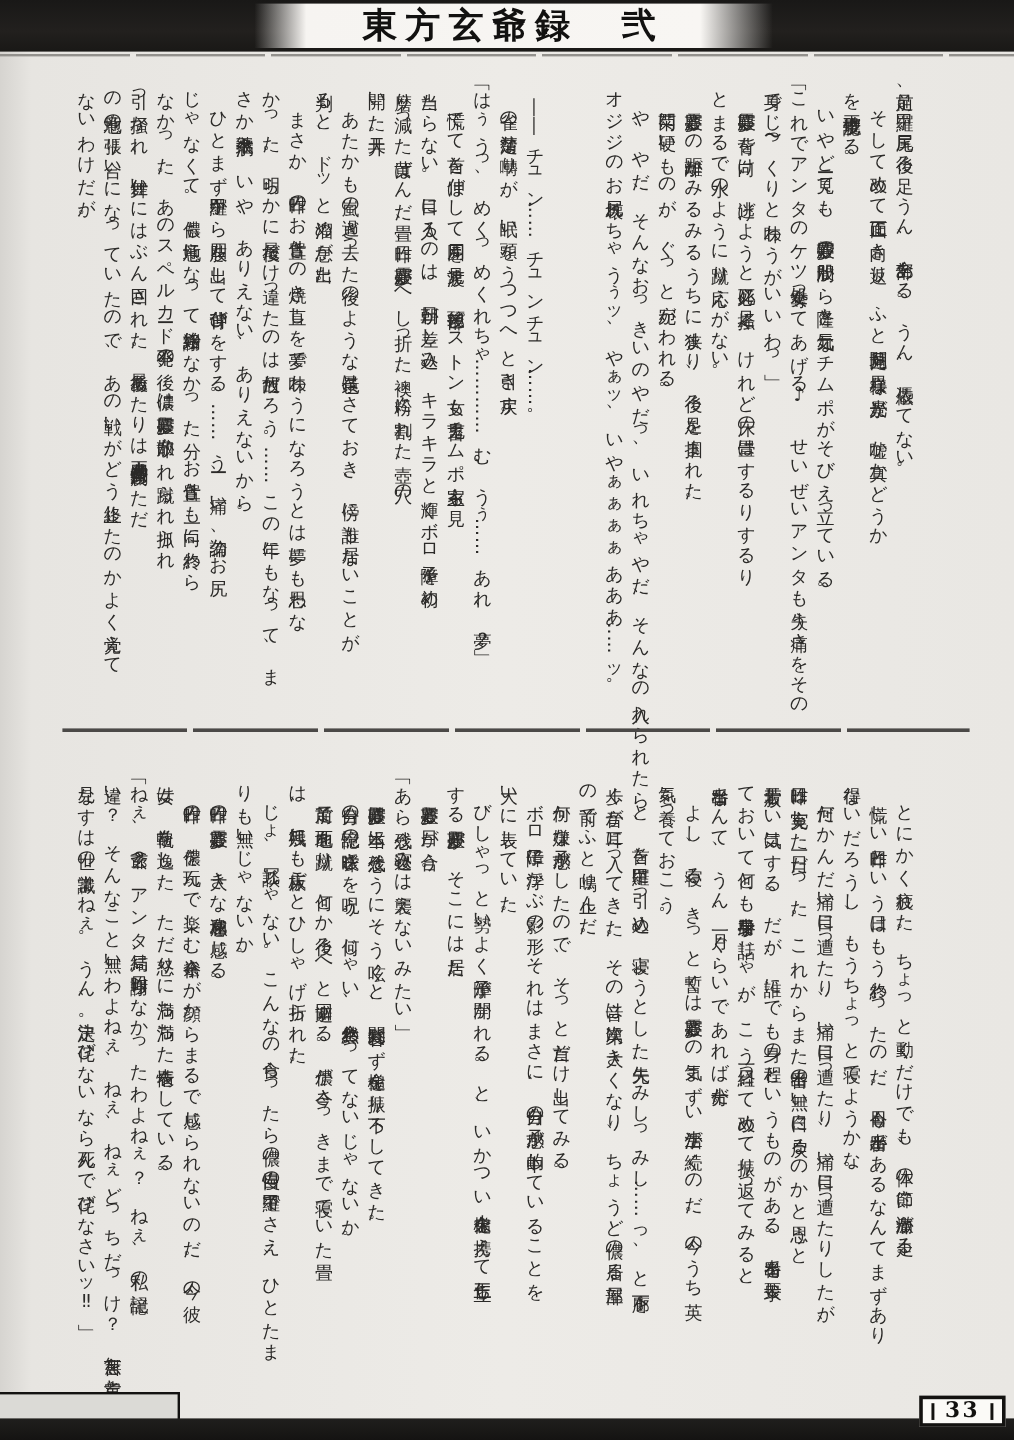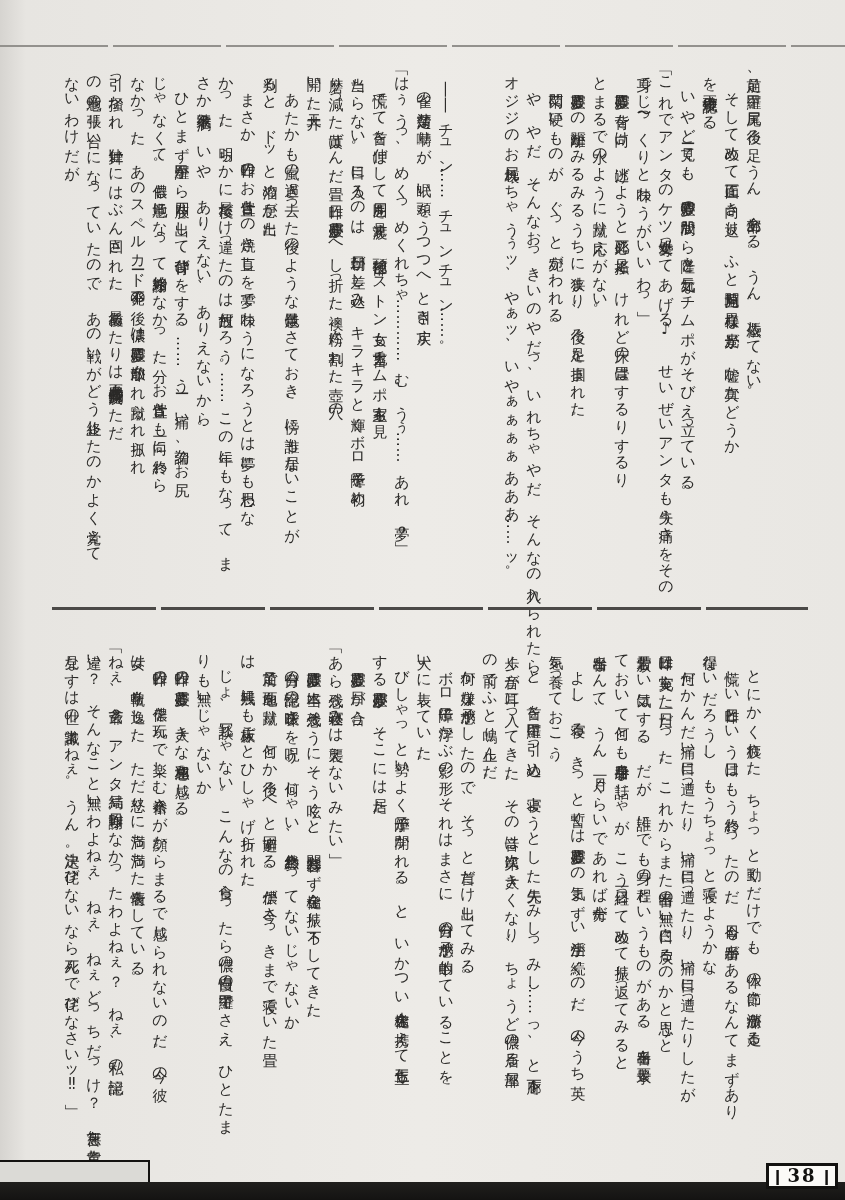--- a/index.html
+++ b/index.html
@@ -61,20 +61,25 @@
     font-family:"DejaVu Serif",serif;font-weight:700;color:#131210;
   }
   .page-badge .num{font-size:18px;letter-spacing:2px;line-height:1;}
   .page-badge .mark{font-size:14px;line-height:1;transform:scaleX(1.7);}
 </style>
 </head>
 <body>
 
 <div class="page">
 
+  <header class="top-bar">
+    <div class="title-panel">
+      <h1>東方玄爺録　弐</h1>
+    </div>
+  </header>
   <div class="rule rule-top"></div>
 
   <section class="text-block block-top">
     <p>前足、甲羅、尻尾、後ろ足、うん、全部ある。うん、憑依してない。</p>
     <p>　そして改めて正面に向き返り、ふと垣間見た異様な光景が、嘘か真かどうか</p>
     <p>を再度確認する。</p>
     <p>　いやどー見ても、霊夢殿の股間から隆々と元気なチムポがそびえ立っている。</p>
     <p>「これでアンタのケツ処女奪ってあげる♪　せいぜいアンタも失う痛さをその</p>
     <p>身でじ〜っくりと味わうがいいわっ」</p>
     <p>　霊夢殿に背を向け、逃げようと必死に足掻く。けれど床の畳はするりするり</p>
@@ -139,17 +144,17 @@
     <p>女は、常軌を逸した、ただ怒りに満ち満ちた表情をしている。</p>
     <p>「ねぇ、玄爺？　アンタ結局、昨日謝らなかったわよねぇ？　ねぇ、私の記憶</p>
     <p>違い？　そんなこと無いわよねぇ、ねぇ、ねぇどっちだっけ？　無言を肯定と</p>
     <p>見なすは世の常識よねぇ。うん、決定。侘びないなら死んで侘びなさいッ‼」</p>
   </section>
 
   <div class="footer-tab"></div>
   <div class="footer-bar"></div>
   <div class="page-badge">
     <span class="mark">|</span>
-    <span class="num">38</span>
+    <span class="num">33</span>
     <span class="mark">|</span>
   </div>
 
 </div>
 
 </body></html>

